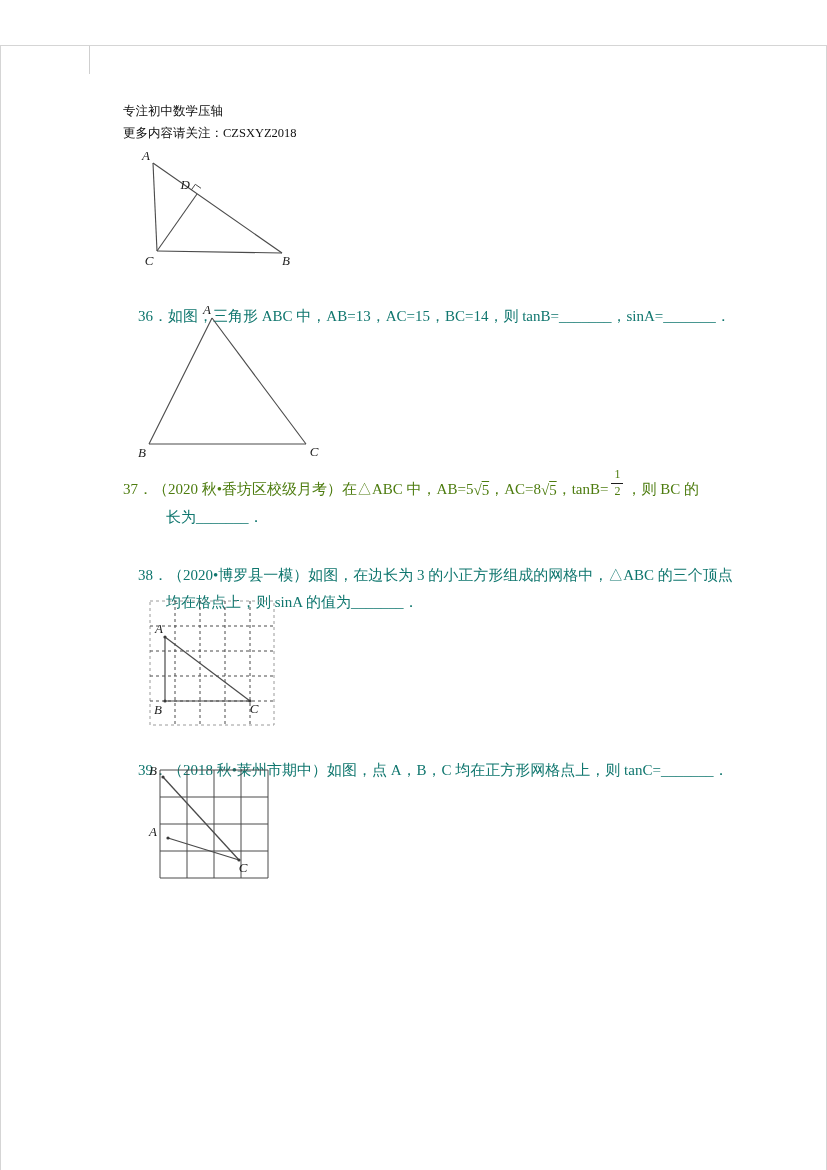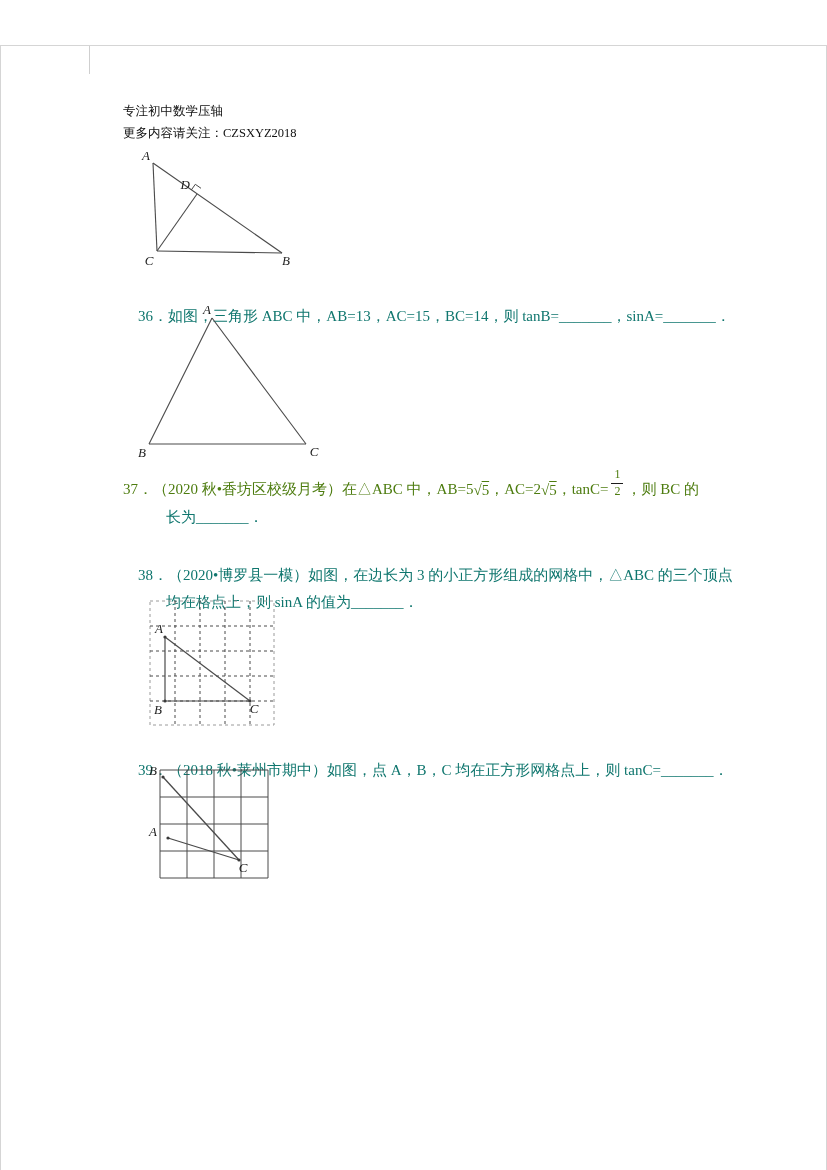--- a/index.html
+++ b/index.html
@@ -79,21 +79,21 @@
   <svg class="fig" style="left:135px; top:258px;" width="200" height="160" viewBox="0 0 200 160">
     <line x1="76" y1="14" x2="13" y2="140" stroke-width="1.1"></line>
     <line x1="76" y1="14" x2="170" y2="140" stroke-width="1.1"></line>
     <line x1="13" y1="140" x2="170" y2="140" stroke-width="1.1"></line>
     <text x="71" y="10" text-anchor="middle">A</text>
     <text x="6" y="153" text-anchor="middle">B</text>
     <text x="178" y="152" text-anchor="middle">C</text>
   </svg>
 
   <div class="qline-flex" style="left:122px; top:415px; height:38px;">
-    <span>37．</span><span>（2020 秋•香坊区校级月考）在△ABC 中，AB=5</span><span class="sqrt">√<span class="rad">5</span></span><span>，AC=2</span><span class="sqrt">√<span class="rad">5</span></span><span>，tanC=</span><span class="frac"><span class="num">1</span><span class="den">2</span></span><span>，则 BC 的</span>
+    <span>37．</span><span>（2020 秋•香坊区校级月考）在△ABC 中，AB=5</span><span class="sqrt">√<span class="rad">5</span></span><span>，AC=8</span><span class="sqrt">√<span class="rad">5</span></span><span>，tanB=</span><span class="frac"><span class="num">1</span><span class="den">2</span></span><span>，则 BC 的</span>
   </div>
 
   <div class="qline" style="left:150px; top:439px;">
     <span>长为_______．</span>
   </div>
 
   <div class="qline" style="left:122px; top:497px;">
     <span>38．</span><span>（2020•博罗县一模）如图，在边长为 3 的小正方形组成的网格中，△ABC 的三个顶点</span>
   </div>
   <div class="qline" style="left:150px; top:524px;">

